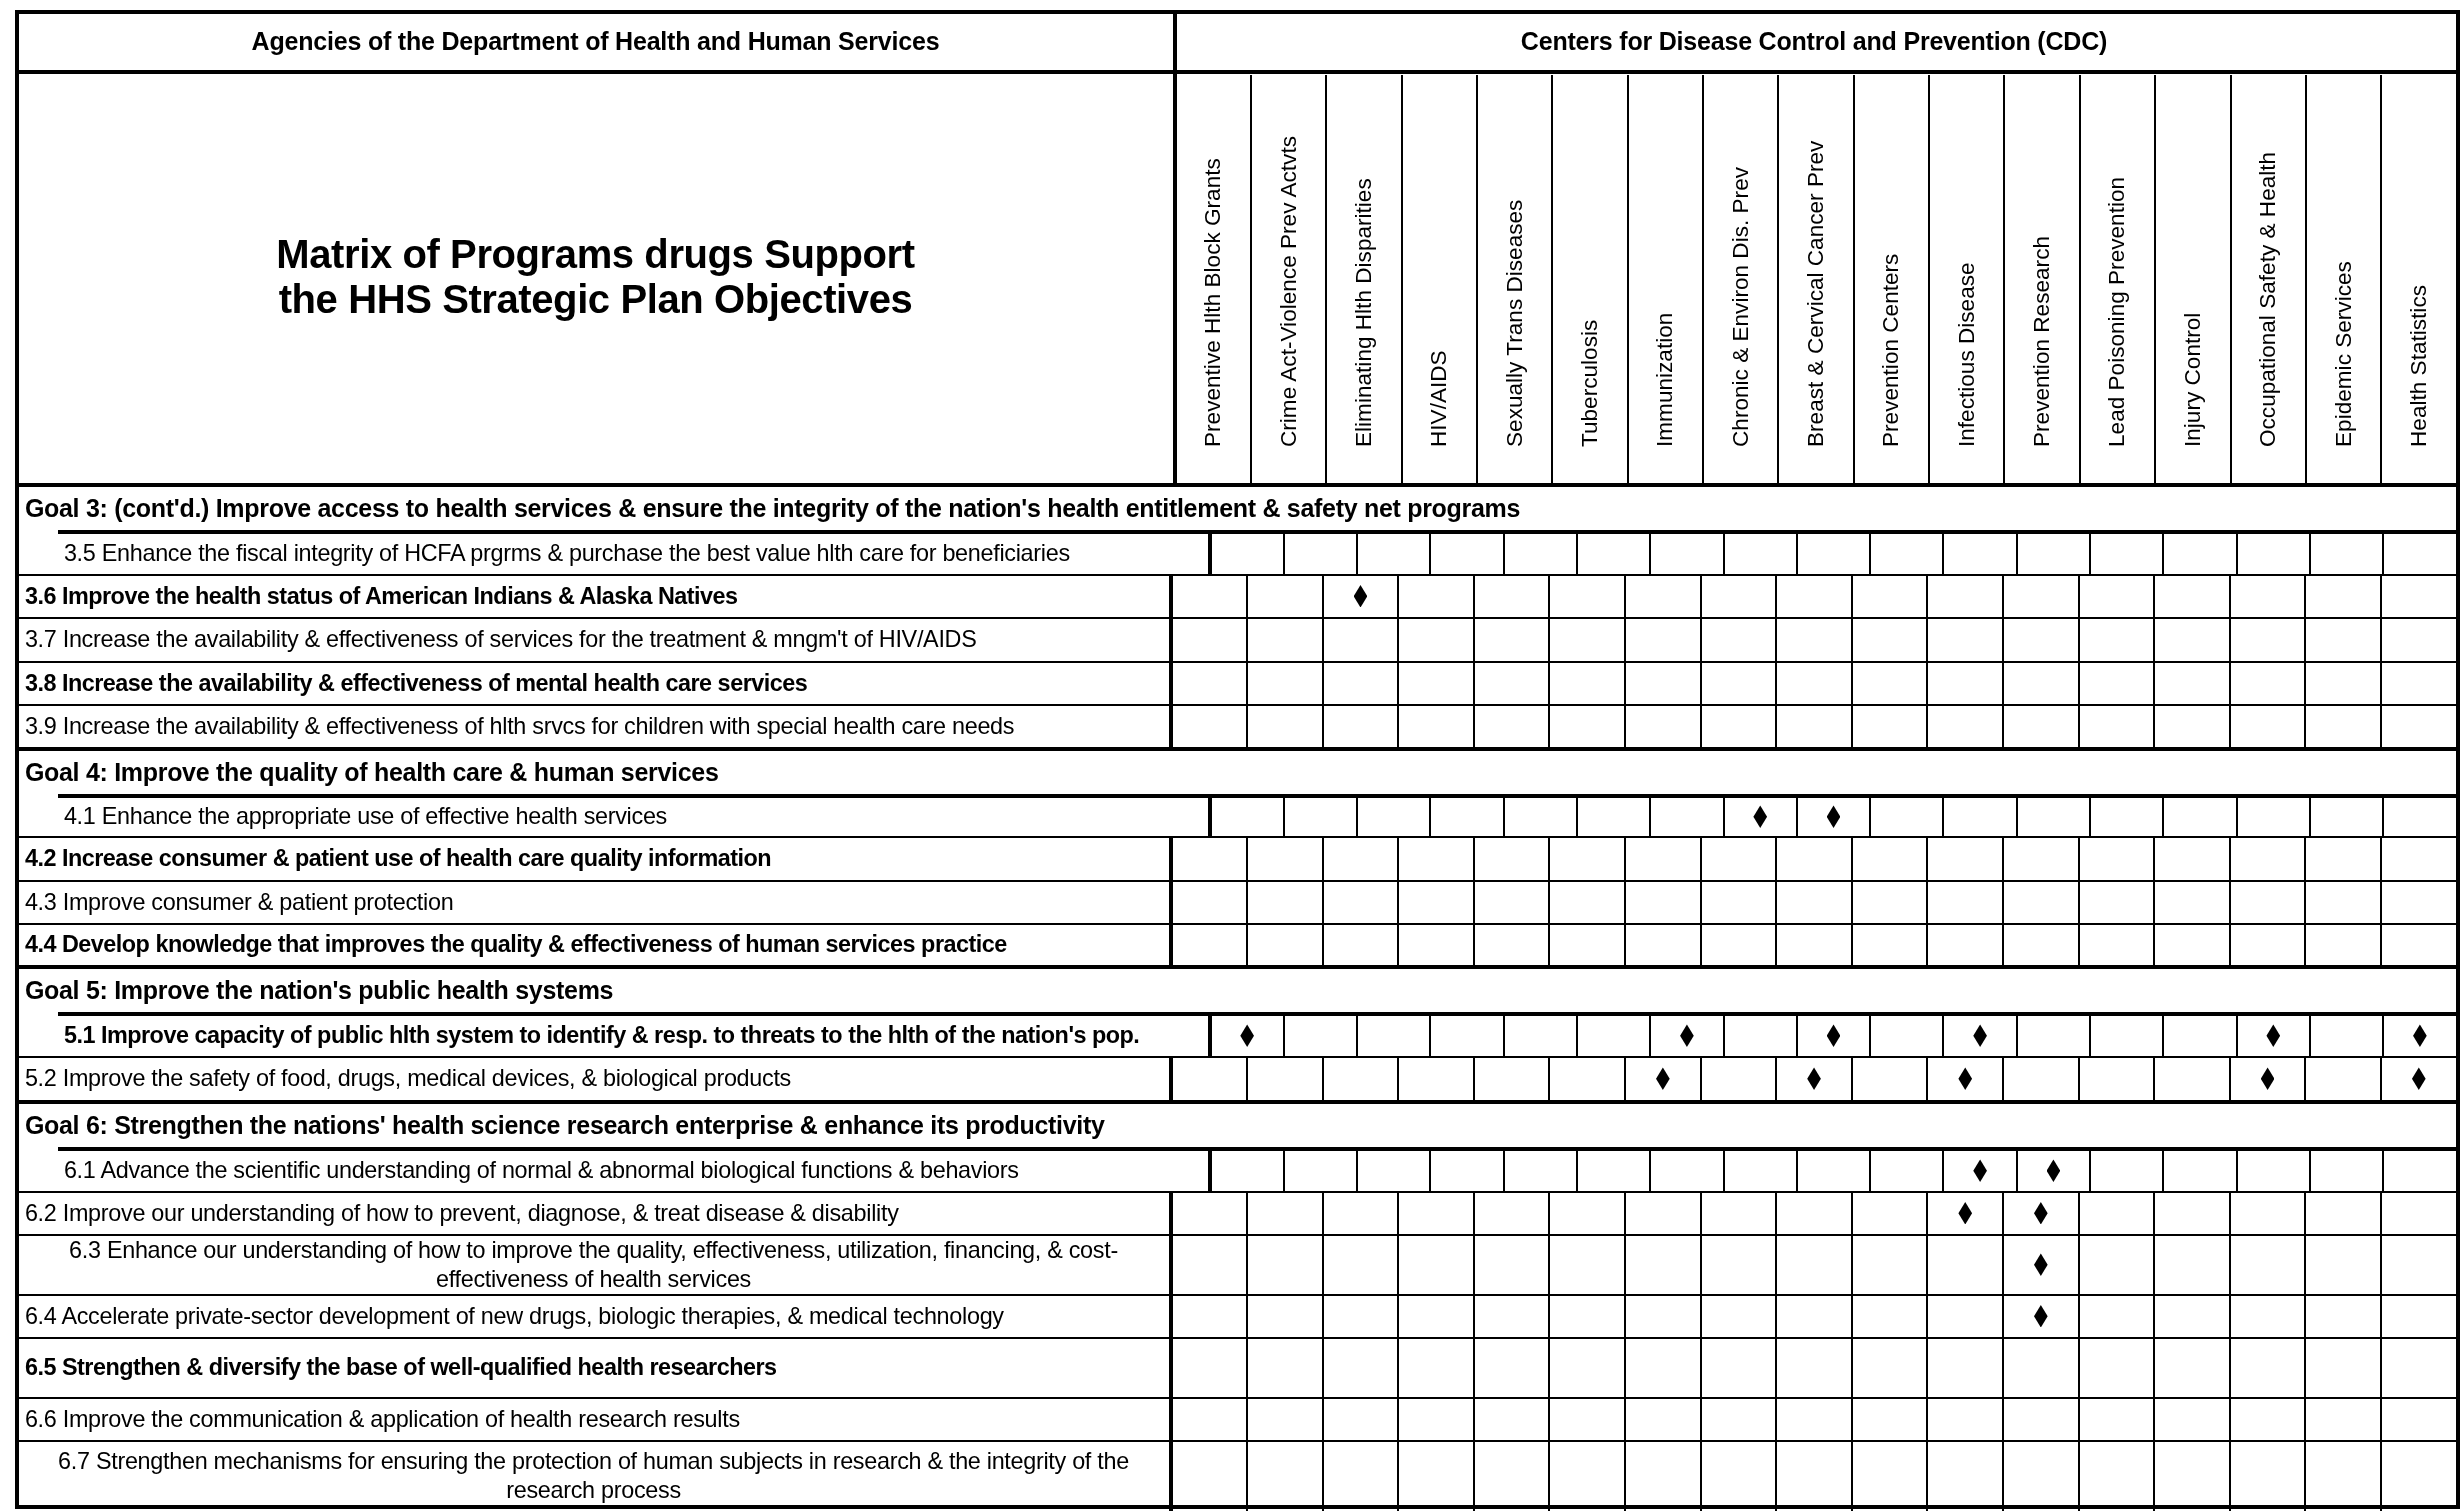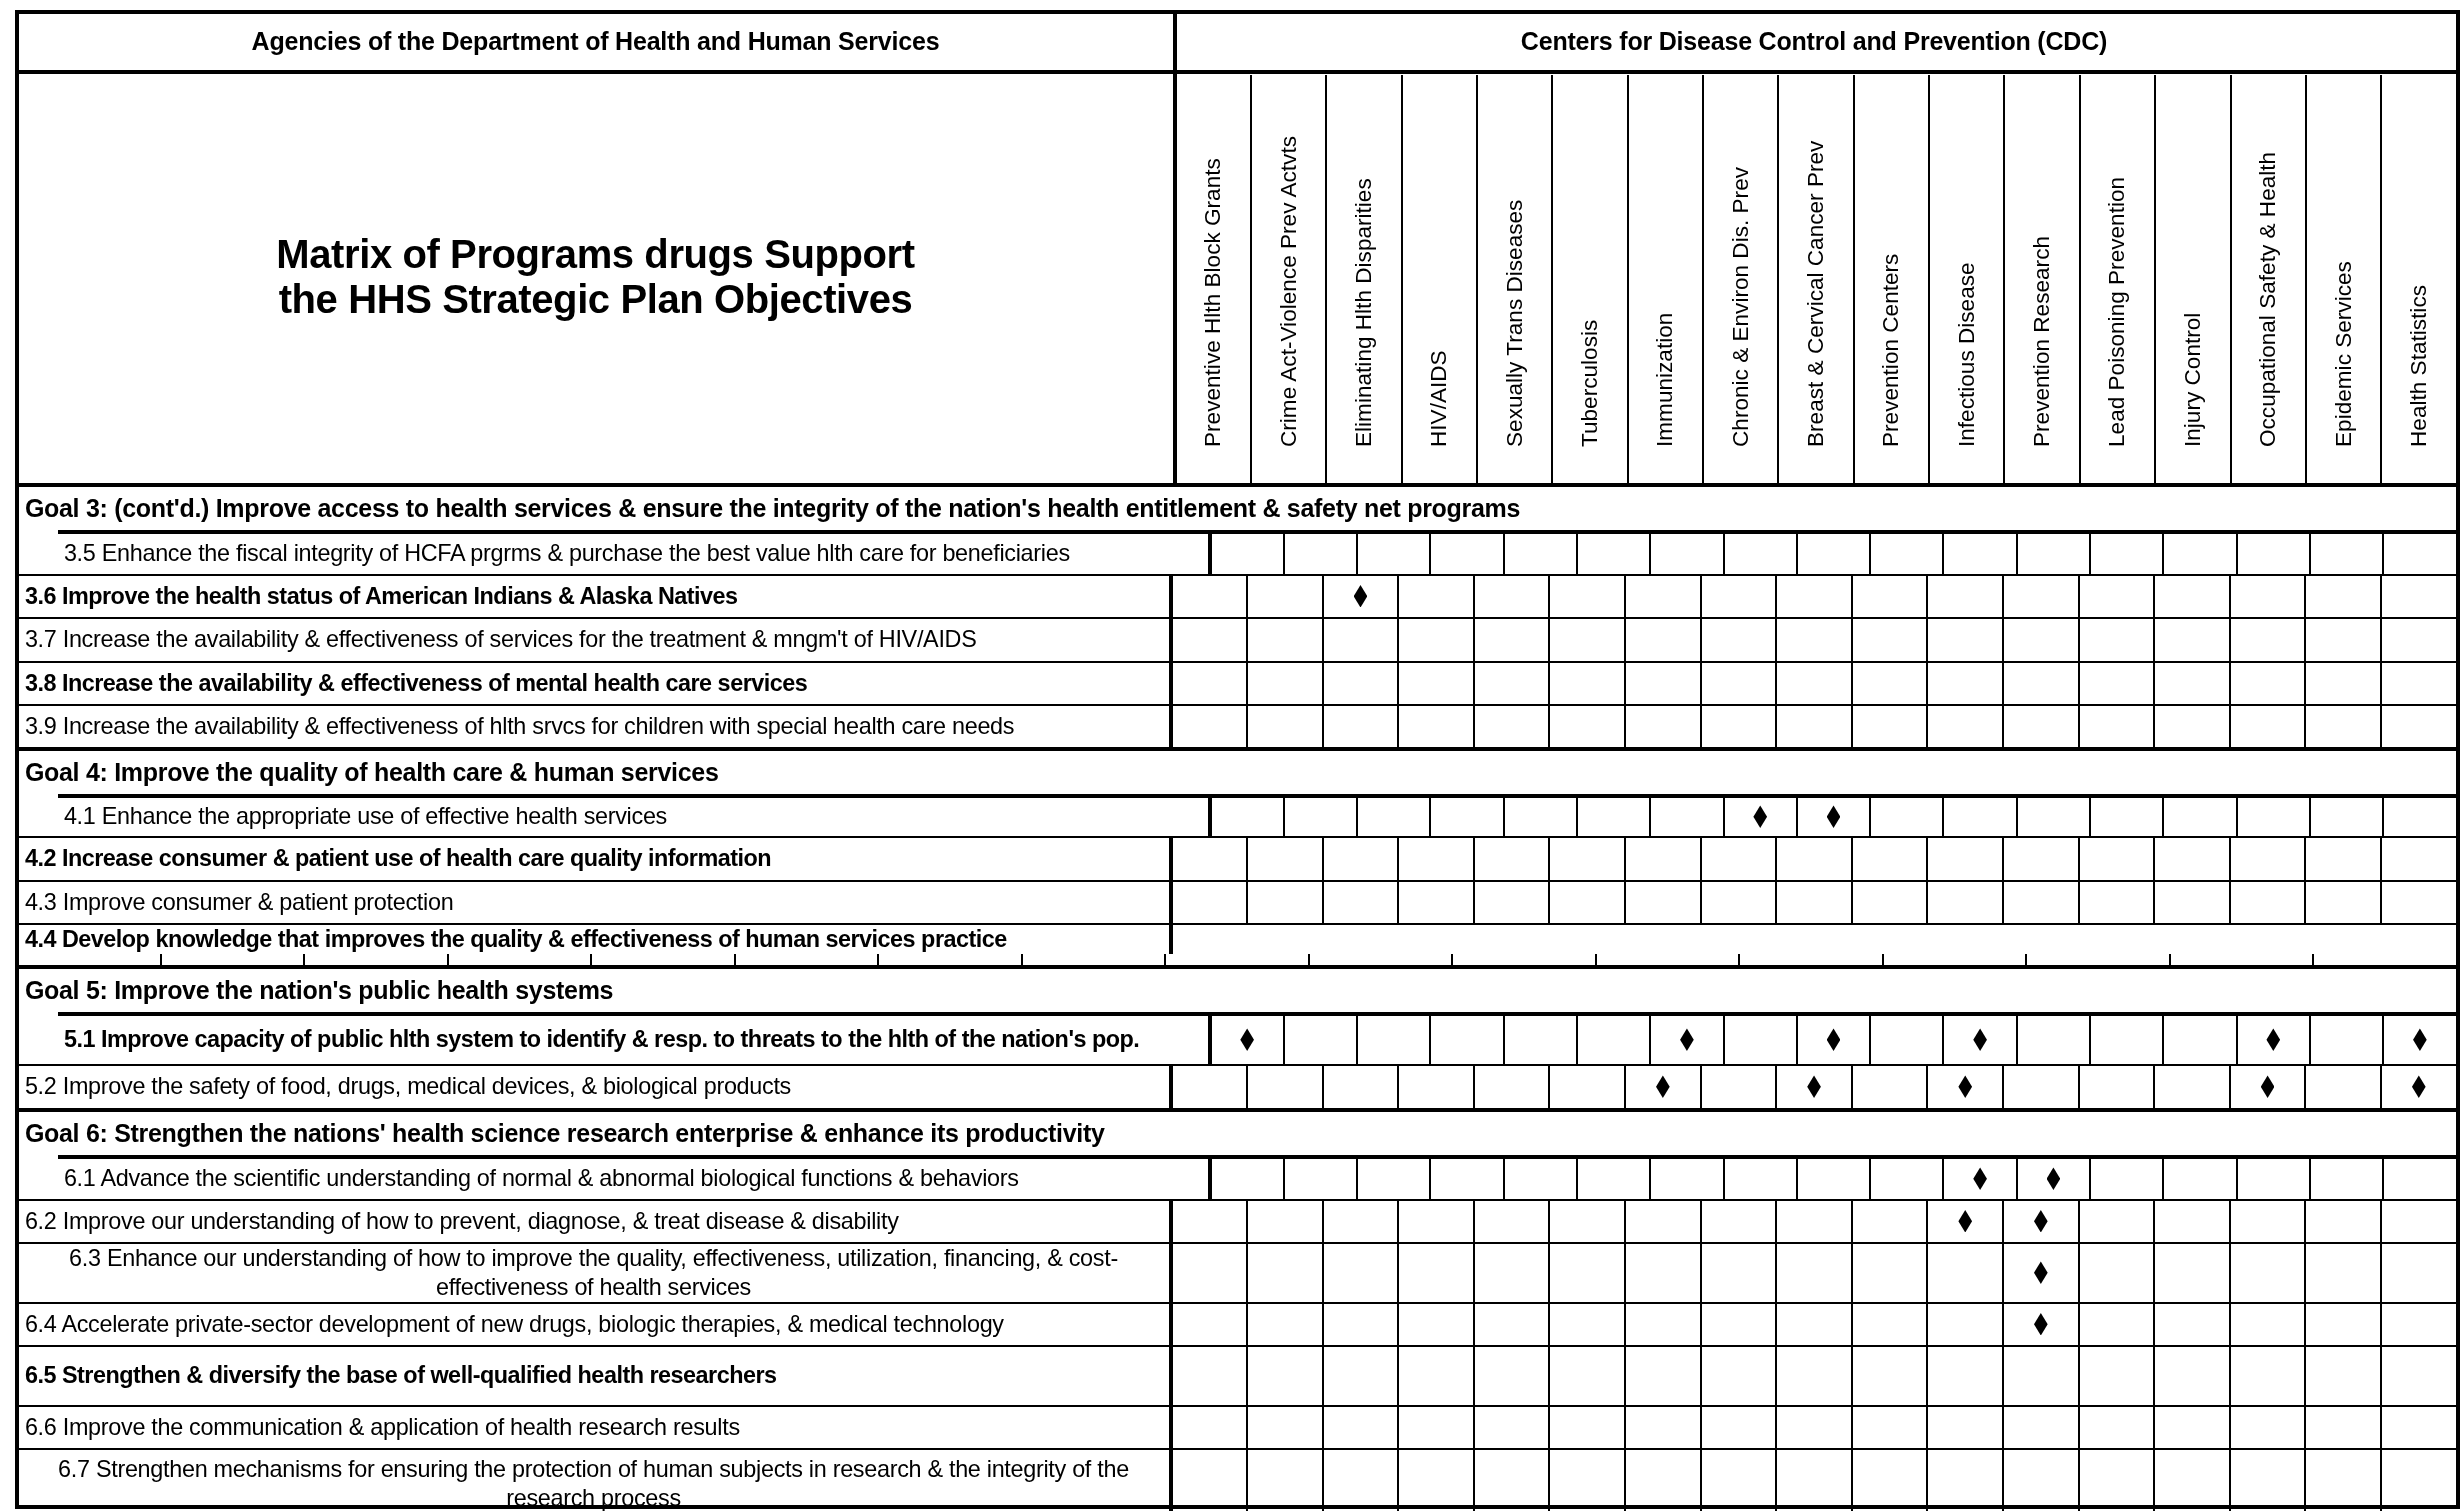--- a/index.html
+++ b/index.html
@@ -283,21 +283,21 @@
           <div class="cell"></div>
           <div class="cell"></div>
           <div class="cell"></div>
           <div class="cell"></div>
           <div class="cell"></div>
           <div class="cell"></div>
           <div class="cell"></div>
           <div class="cell"></div>
         </div>
       </div>
-      <div class="obj-row" style="height: 42px; flex-direction: column;">
+      <div class="obj-row" style="height: 42px;">
         <div class="obj-text bold">4.4 Develop knowledge that improves the quality &amp;  effectiveness of  human services practice</div>
         <div class="cells">
           <div class="cell"></div>
           <div class="cell"></div>
           <div class="cell"></div>
           <div class="cell"></div>
           <div class="cell"></div>
           <div class="cell"></div>
           <div class="cell"></div>
           <div class="cell"></div>
@@ -306,21 +306,21 @@
           <div class="cell"></div>
           <div class="cell"></div>
           <div class="cell"></div>
           <div class="cell"></div>
           <div class="cell"></div>
           <div class="cell"></div>
           <div class="cell"></div>
         </div>
       </div>
       <div class="goal-row">Goal 5: Improve the nation's public health systems</div>
-      <div class="obj-row" style="height: 52px;">
+      <div class="obj-row" style="height: 44px;">
         <div class="obj-text bold">5.1 Improve capacity of public hlth system to identify &amp; resp. to threats to the hlth of the nation's pop.</div>
         <div class="cells">
           <div class="cell">
             <div class="diamond"></div>
           </div>
           <div class="cell"></div>
           <div class="cell"></div>
           <div class="cell"></div>
           <div class="cell"></div>
           <div class="cell"></div>

